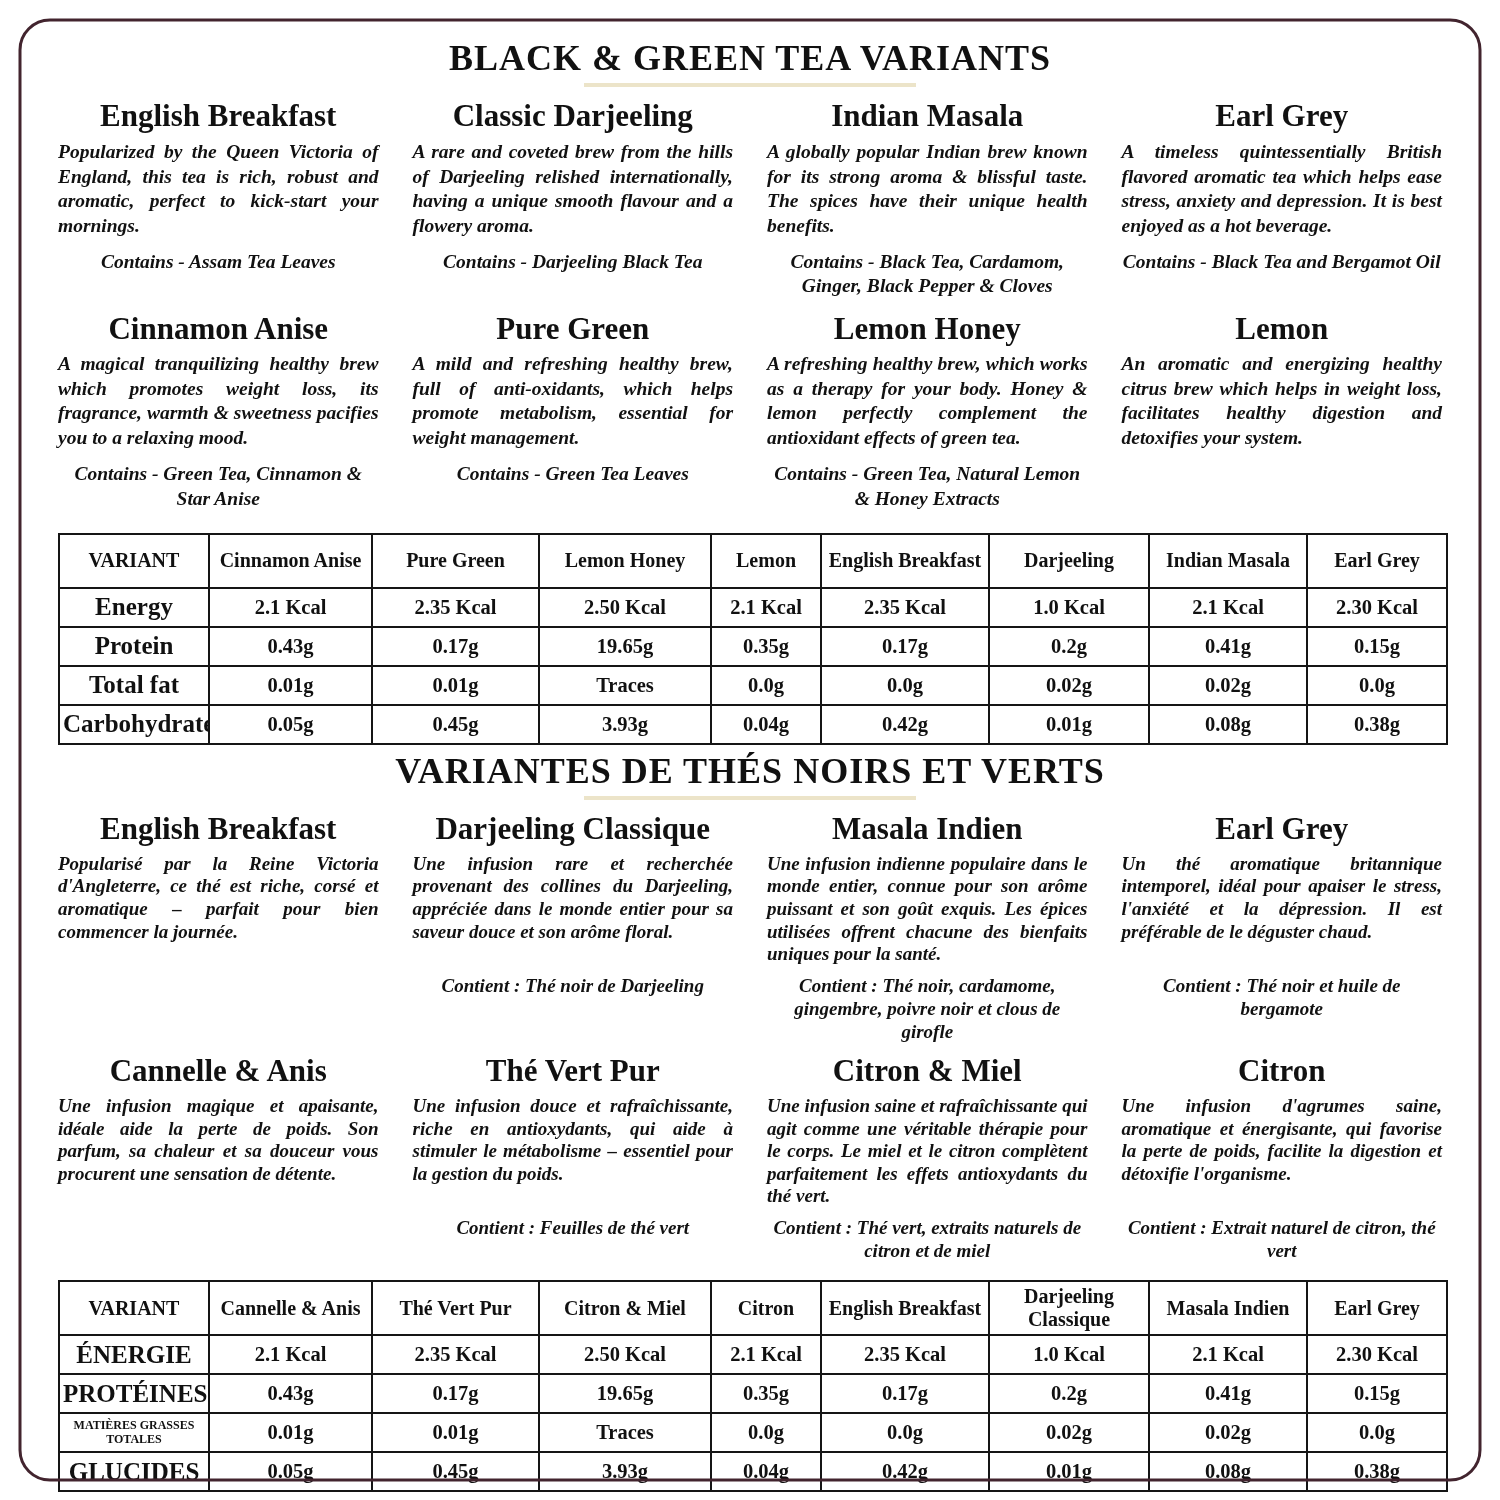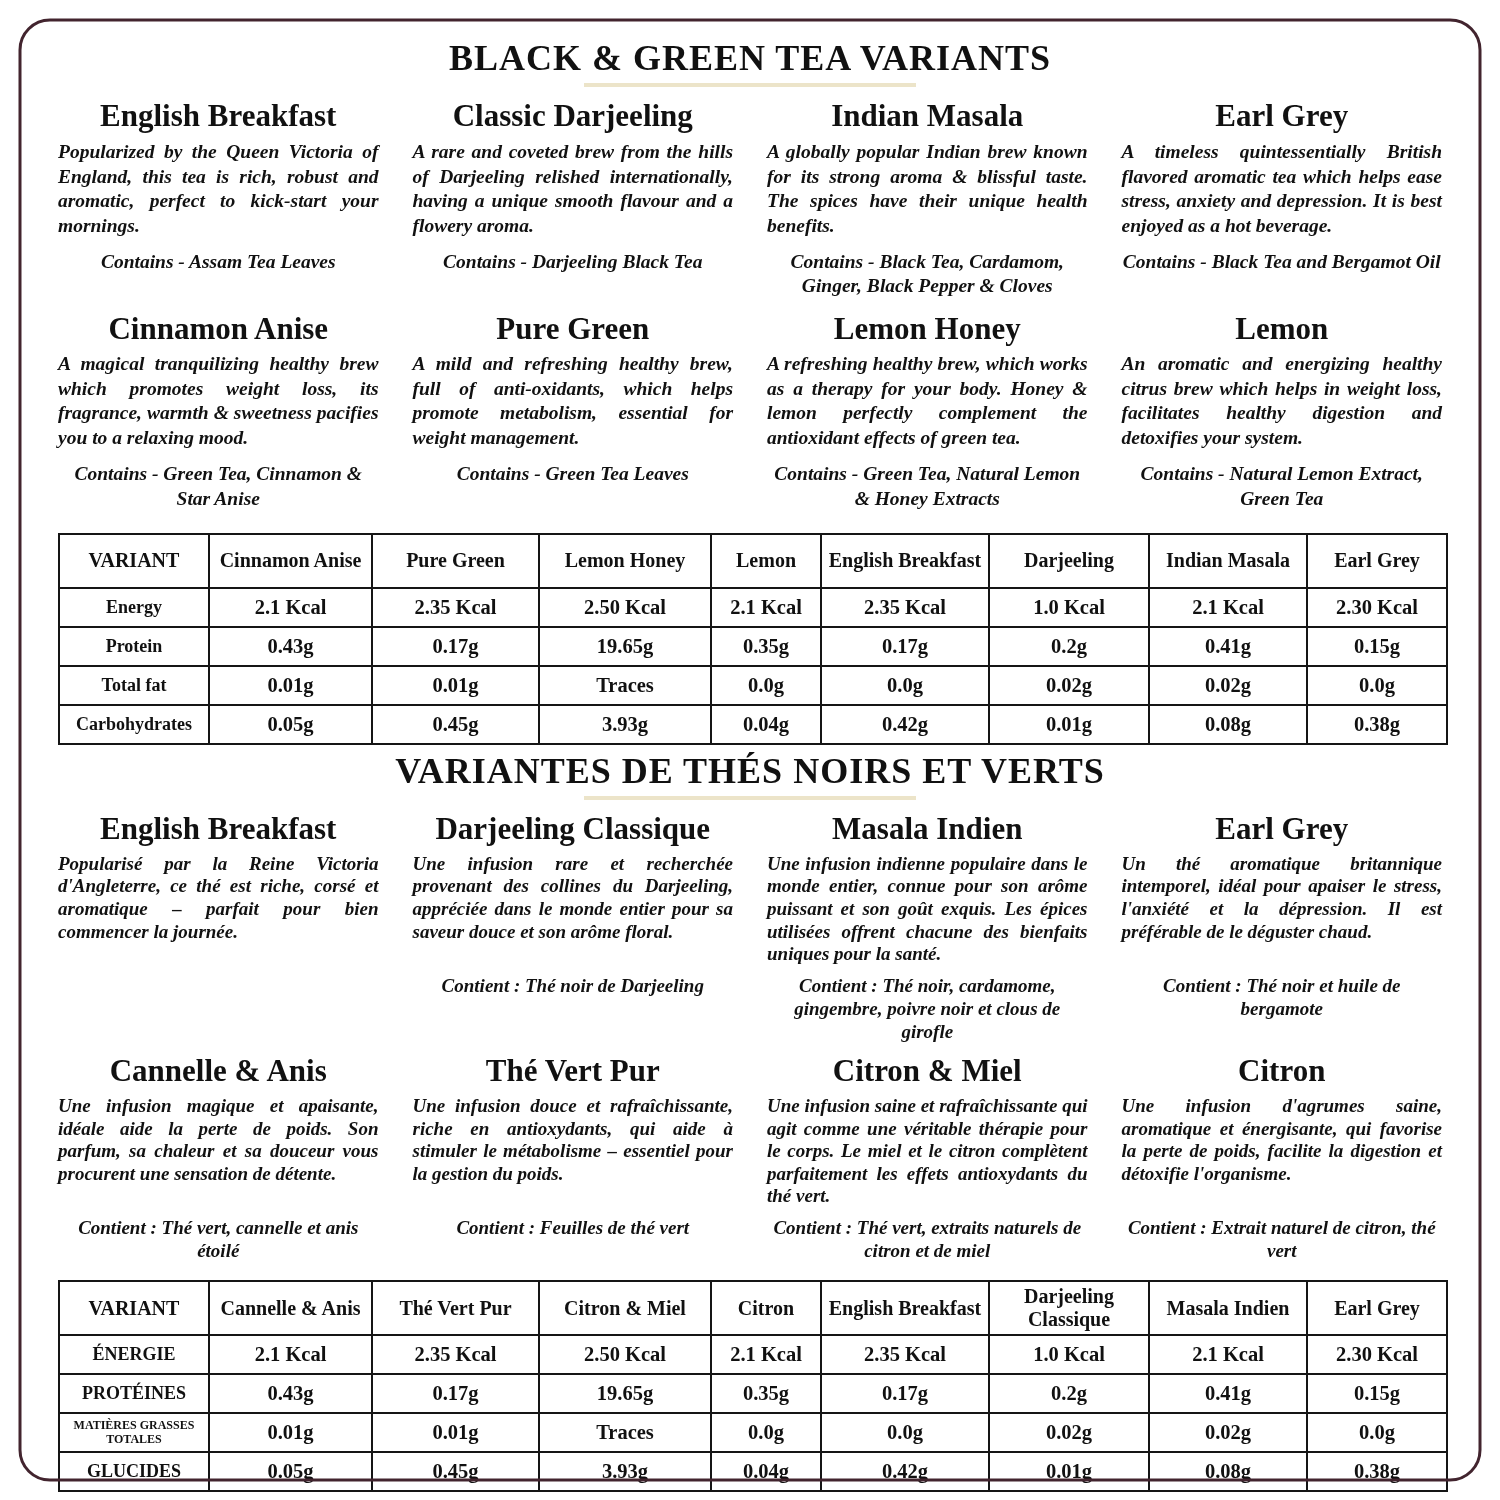--- a/index.html
+++ b/index.html
@@ -47,21 +47,21 @@
   table.nutrition{
     border-collapse:collapse;table-layout:fixed;width:1388px;
     margin:8px auto 0;
   }
   table.nutrition th,table.nutrition td{
     border:2.5px solid var(--table-border);
     text-align:center;vertical-align:middle;
     font-weight:bold;padding:1px 3px;overflow:hidden;
   }
   table.nutrition thead th{font-size:20px;height:50px;line-height:1.15;}
-  table.nutrition tbody th{font-size:18px;}
+  table.nutrition tbody th{font-size:25px;}
   table.nutrition tbody th.tiny{font-size:12px;line-height:1.15;}
   table.nutrition tbody td{font-size:20.5px;height:35px;}
   .sec-en table.nutrition{margin-top:10px;}
 </style>
 </head>
 <body>
 
 <svg class="frame-svg" width="1500" height="1500" viewBox="0 0 1500 1500" aria-hidden="true">
   <path d="M 50 20 H 1450 A 30 30 0 0 1 1480 50 V 1450 A 30 30 0 0 1 1450 1480 H 50 A 30 30 0 0 1 20 1450 V 50 A 30 30 0 0 1 50 20 Z" fill="none" stroke="var(--frame-color)" stroke-width="3"></path>
 </svg>
@@ -114,21 +114,20 @@
 
         <div class="card">
           <h3 class="tea-name">Lemon Honey</h3>
           <p class="tea-desc">A refreshing healthy brew, which works as a therapy for your body. Honey &amp; lemon perfectly complement the antioxidant effects of green tea.</p>
           <p class="tea-contains">Contains - Green Tea, Natural Lemon &amp; Honey Extracts</p>
         </div>
 
         <div class="card">
           <h3 class="tea-name">Lemon</h3>
           <p class="tea-desc">An aromatic and energizing healthy citrus brew which helps in weight loss, facilitates healthy digestion and detoxifies your system.</p>
-          <p class="tea-contains">Contains - Natural Lemon Extract, Green Tea</p>
         </div>
       </div>
 
     <table class="nutrition">
       <colgroup>
         <col style="width:150px">
           <col style="width:163px">
           <col style="width:167px">
         <col style="width:172px">
           <col style="width:110px">
@@ -226,21 +225,20 @@
 
         <div class="card">
           <h3 class="tea-name">Earl Grey</h3>
           <p class="tea-desc">Un thé aromatique britannique intemporel, idéal pour apaiser le stress, l'anxiété et la dépression. Il est préférable de le déguster chaud.</p>
           <p class="tea-contains">Contient : Thé noir et huile de bergamote</p>
         </div>
 
         <div class="card">
           <h3 class="tea-name">Cannelle &amp; Anis</h3>
           <p class="tea-desc">Une infusion magique et apaisante, idéale aide la perte de poids. Son parfum, sa chaleur et sa douceur vous procurent une sensation de détente.</p>
-          <p class="tea-contains">Contient : Thé vert, cannelle et anis étoilé</p>
         </div>
 
         <div class="card">
           <h3 class="tea-name">Thé Vert Pur</h3>
           <p class="tea-desc">Une infusion douce et rafraîchissante, riche en antioxydants, qui aide à stimuler le métabolisme – essentiel pour la gestion du poids.</p>
           <p class="tea-contains">Contient : Feuilles de thé vert</p>
         </div>
 
         <div class="card">
           <h3 class="tea-name">Citron &amp; Miel</h3>

